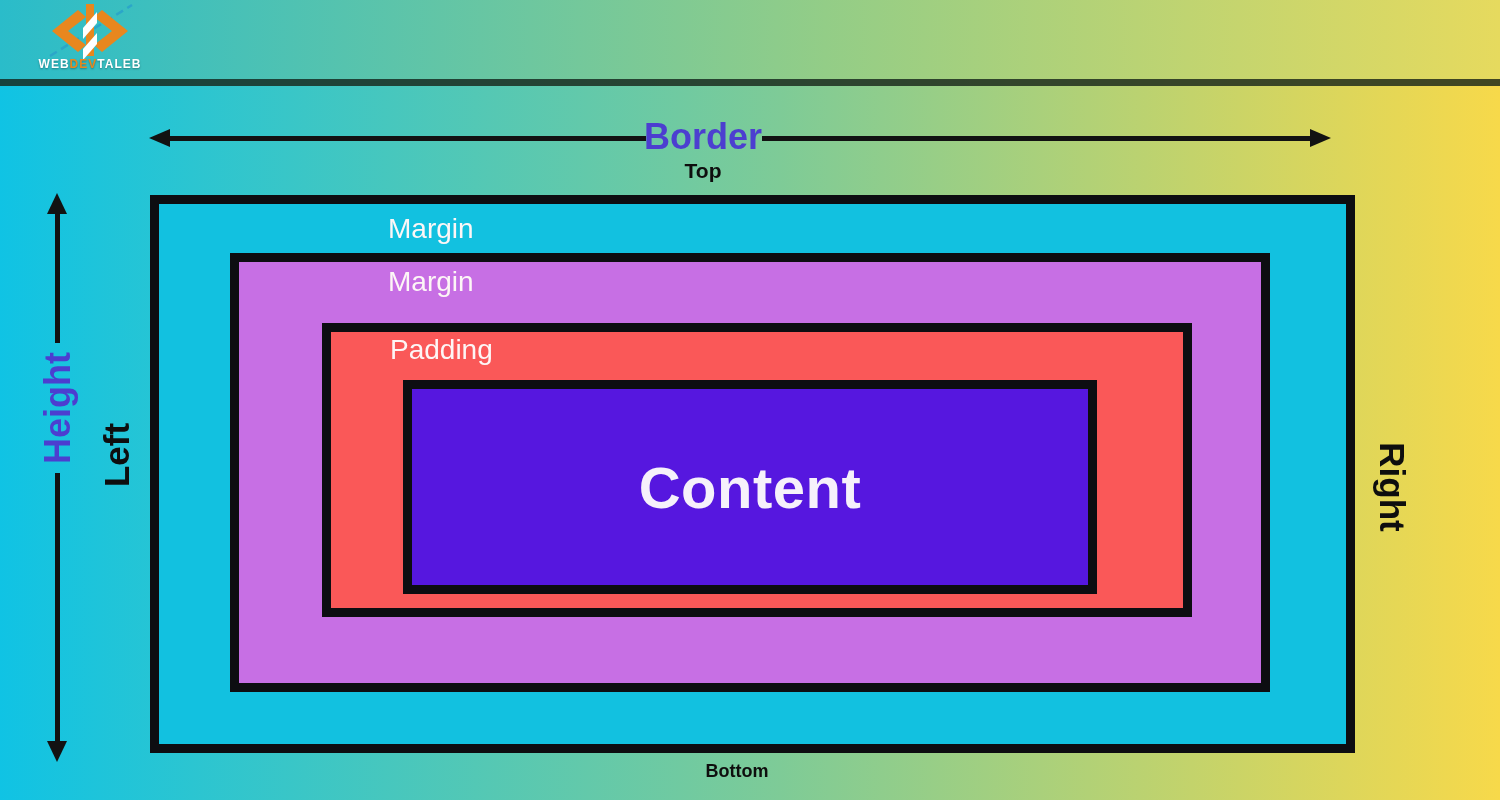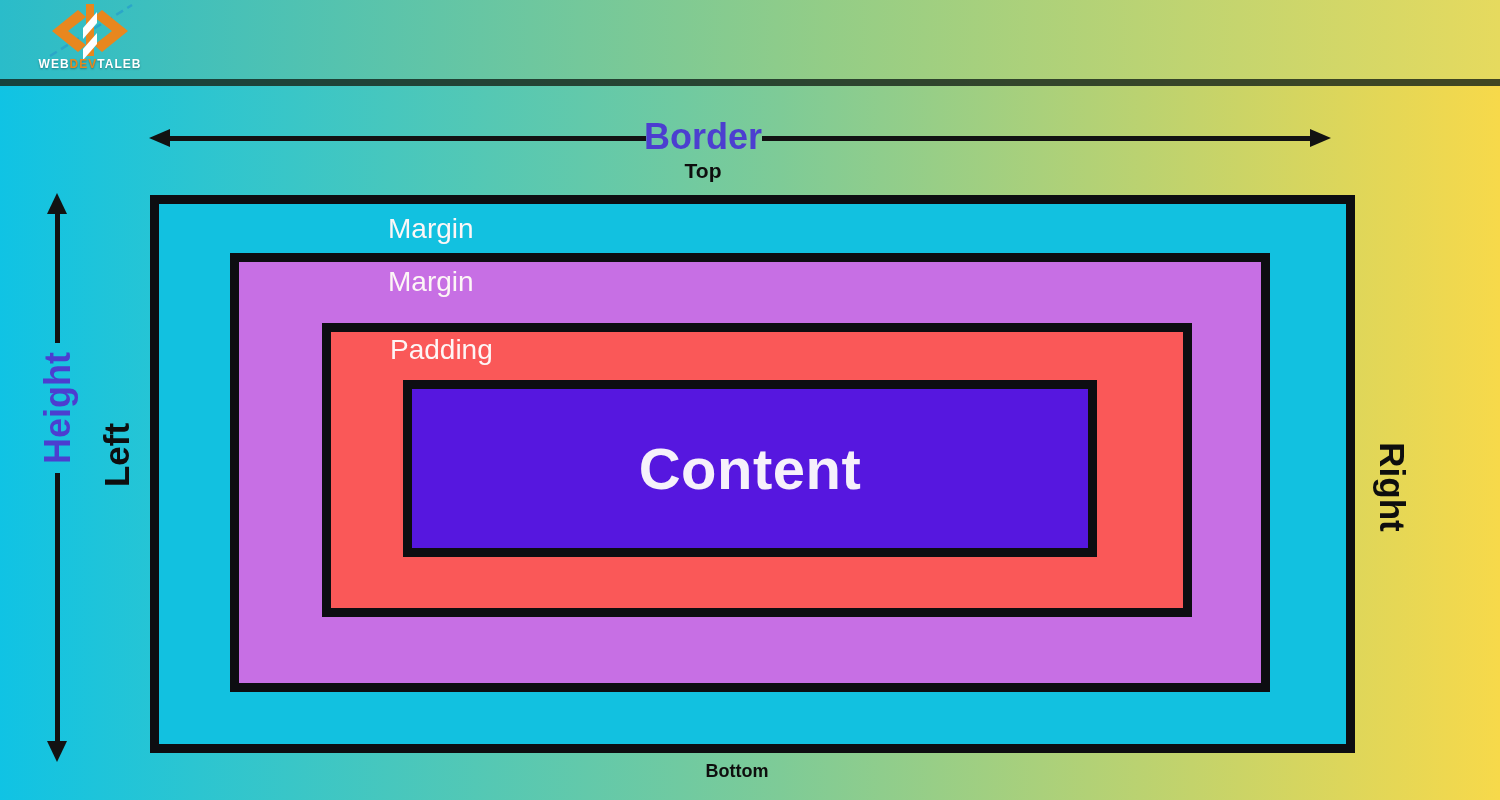--- a/index.html
+++ b/index.html
@@ -29,21 +29,21 @@
     position:absolute;left:0;top:55px;width:124px;text-align:center;
     font-size:12px;font-weight:800;letter-spacing:1px;color:#ffffff;
     text-shadow:0 1px 2px rgba(0,0,0,.35);white-space:nowrap;
   }
   #logo-text .dev{color:#e8871e;}
   
   .model-box{position:absolute;border:9px solid #0d0d11;}
   #margin-box {left:150px;top:195px;width:1205px;height:558px;}
   #border-box {left:230px;top:253px;width:1040px;height:439px;}
   #padding-box{left:322px;top:323px;width:870px; height:294px;}
-  #content-box{left:403px;top:380px;width:694px; height:177px;
+  #content-box{left:403px;top:380px;width:694px; height:214px;
                display:flex;align-items:center;justify-content:center;}
   .box-label{
     position:absolute;color:#fdf6f6;font-weight:400;font-size:28px;
     transform:translateY(-50%);white-space:nowrap;
   }
   #margin-label {left:388px;top:229px;}
   #border-label {left:388px;top:282px;}
   #padding-label{left:384px;top:350px;margin-left:6px;}
   #content-label{color:#f6f1fb;font-weight:800;font-size:58px;letter-spacing:0.5px;}
   

